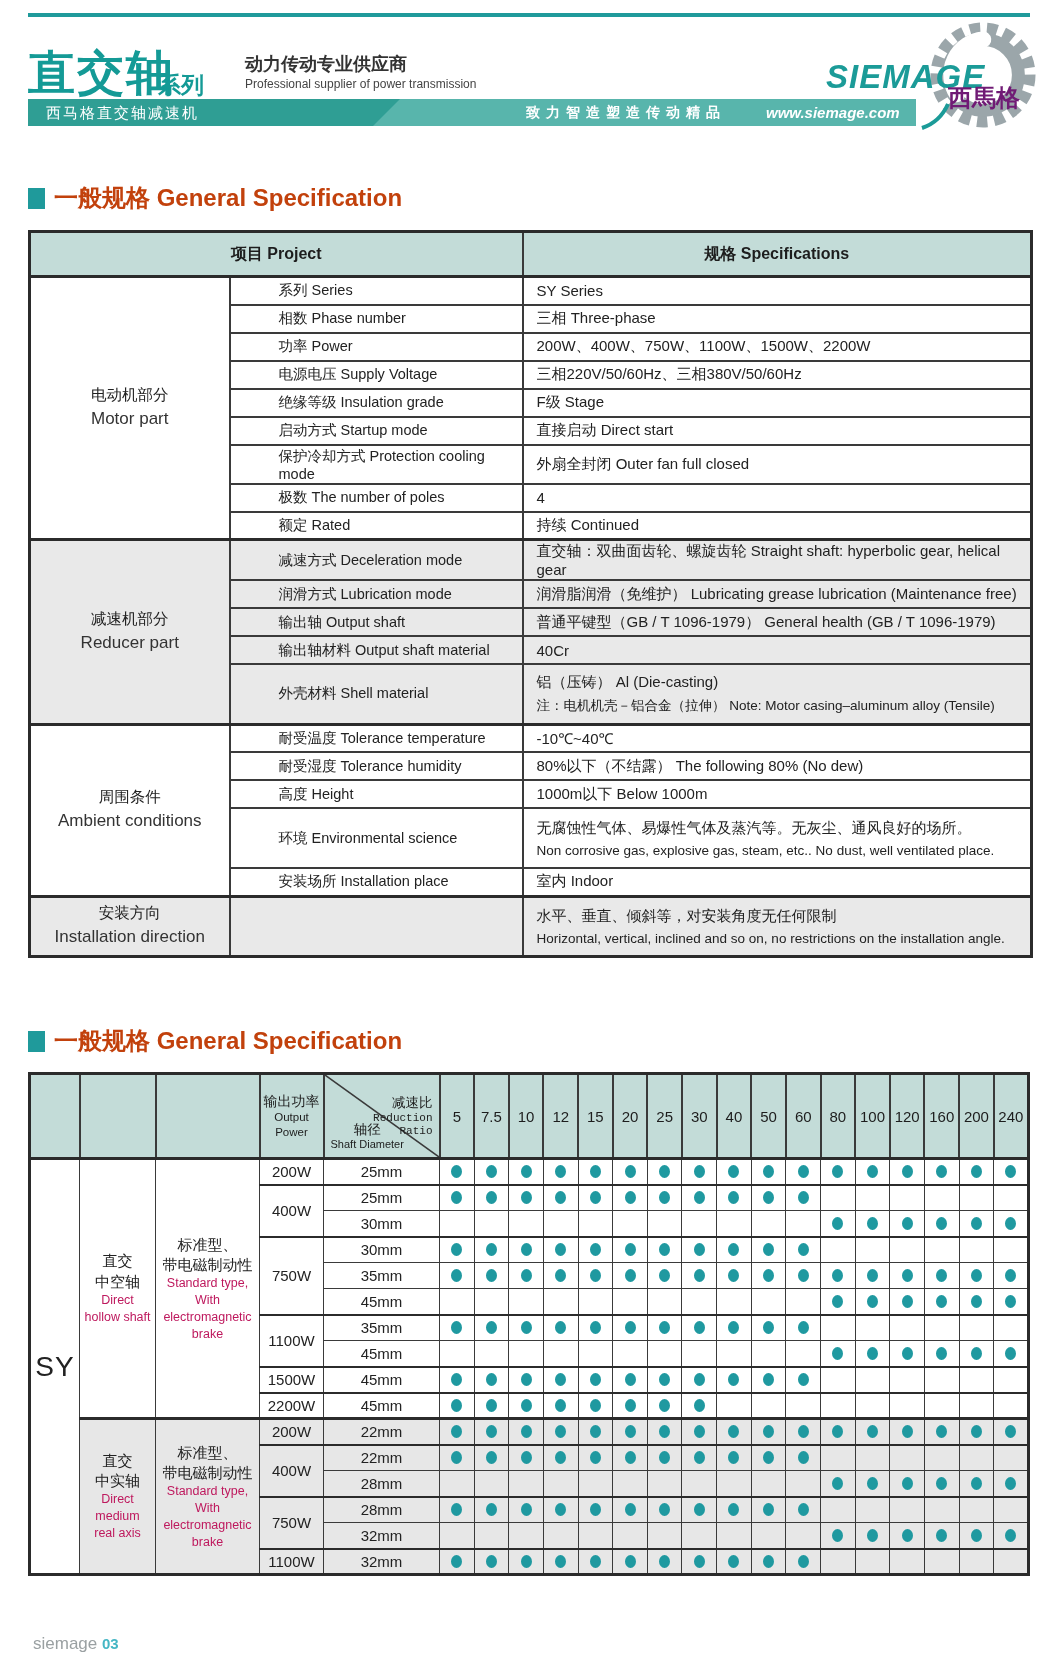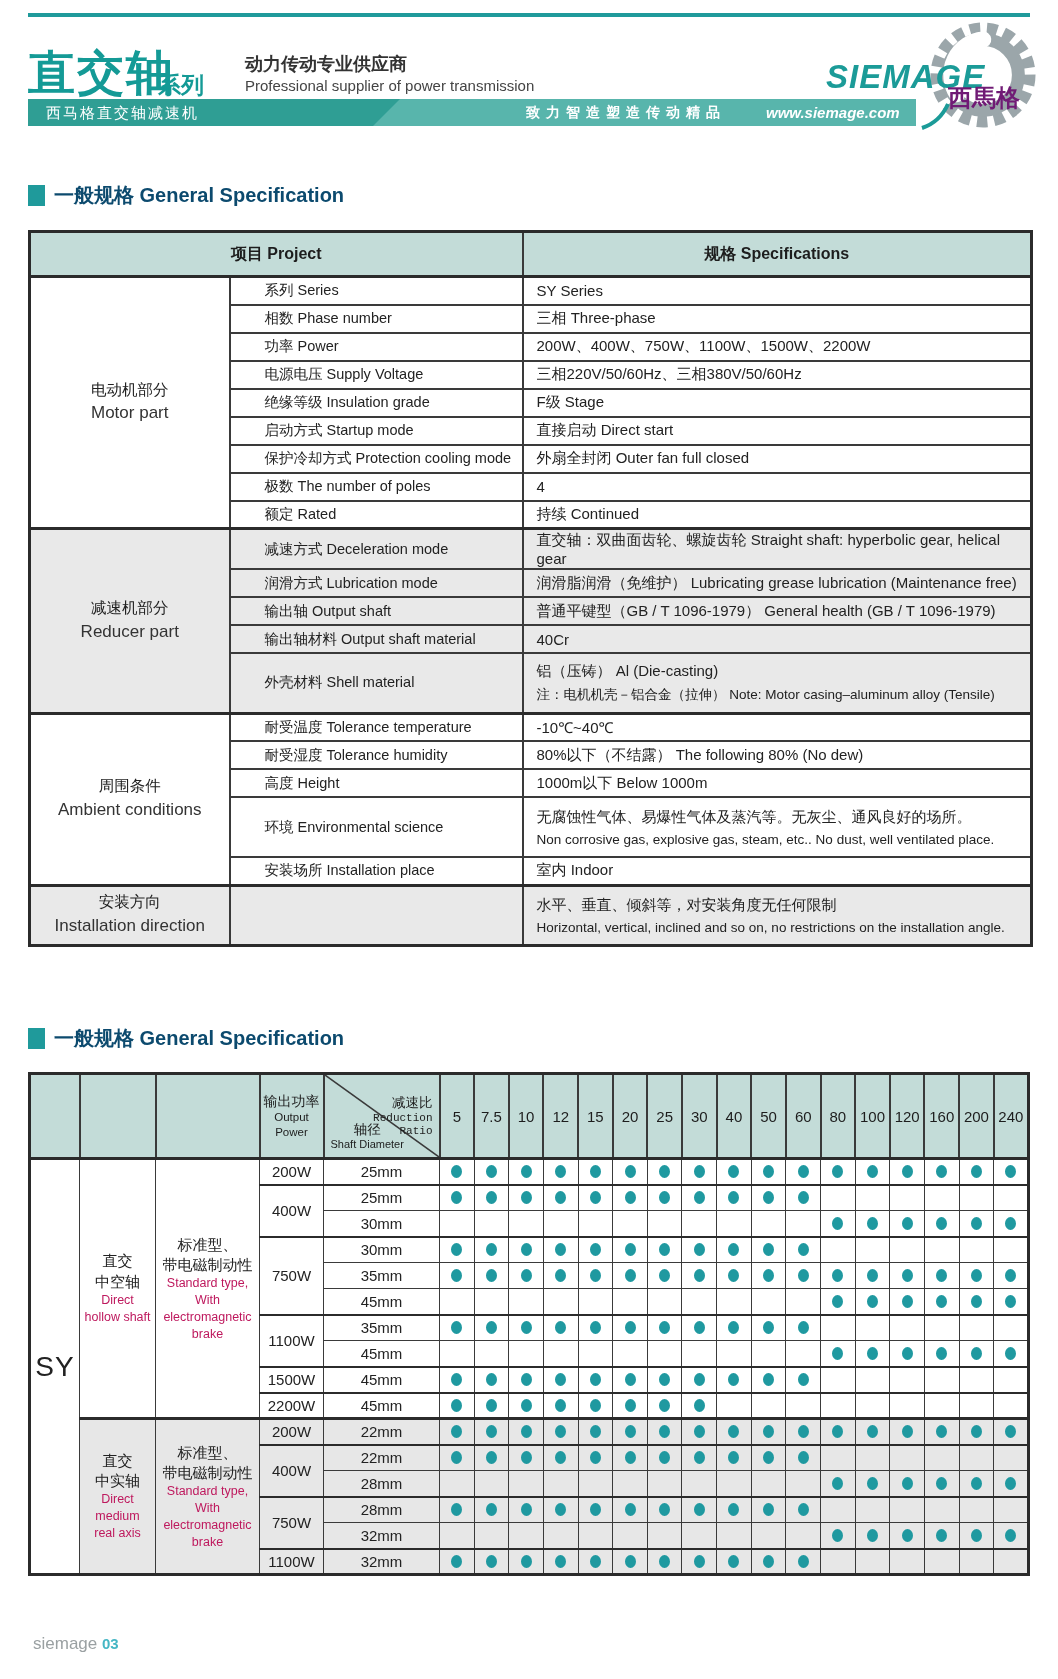--- a/index.html
+++ b/index.html
@@ -5,50 +5,50 @@
   html,body{margin:0;padding:0;}
   body{
     position:relative;width:1058px;height:1679px;background:#ffffff;
     font-family:"Liberation Sans",sans-serif;color:#222;
   }
   
   .top-rule{position:absolute;left:28px;top:13px;width:1002px;height:4px;background:#1f9a9b;}
   .series-title{position:absolute;left:28px;top:42px;font-size:47px;font-weight:bold;color:#149a96;letter-spacing:2px;}
   .series-suffix{position:absolute;left:158px;top:70px;font-size:23px;font-weight:bold;color:#149a96;}
   .tagline-cn{position:absolute;left:245px;top:52px;font-size:18px;font-weight:bold;color:#333;}
-  .tagline-en{position:absolute;left:245px;top:77px;font-size:15px;color:#444;}
+  .tagline-en{position:absolute;left:245px;top:77px;font-size:12px;color:#444;}
   .banner{position:absolute;left:28px;top:99px;width:888px;height:27px;background:#58b5ac;}
   .banner-left{position:absolute;left:0;top:0;width:372px;height:27px;background:#2f9e94;
     clip-path:polygon(0 0,372px 0,345px 100%,0 100%);}
   .banner-left-text{position:absolute;left:18px;top:0;line-height:27px;color:#fff;font-size:15px;letter-spacing:2px;}
   .banner-slogan{position:absolute;left:498px;top:0;line-height:27px;color:#fff;font-size:14px;font-weight:bold;letter-spacing:6px;}
   .banner-url{position:absolute;left:738px;top:0;line-height:27px;color:#fff;font-size:15px;font-weight:bold;font-style:italic;}
   .logo{position:absolute;left:826px;top:16px;width:216px;height:122px;}
   .gear{position:absolute;left:98px;top:0;width:118px;height:118px;}
   .logo-text{position:absolute;left:0;top:42px;font-size:33px;font-weight:bold;font-style:italic;color:#1b9b98;letter-spacing:1px;}
   .logo-cn{position:absolute;left:122px;top:66px;font-size:24px;font-weight:bold;color:#701a75;font-family:"DejaVu Serif",serif;}
   .swoosh{position:absolute;left:92px;top:86px;}
   
   .sec-title{position:absolute;left:28px;display:flex;align-items:center;gap:9px;}
   .sec-title .bullet{width:17px;height:21px;background:#1f9a9b;flex:0 0 auto;}
-  .sec-title .txt{font-size:20px;font-weight:bold;color:#0c4a6e;}
+  .sec-title .txt{font-size:24px;font-weight:bold;color:#c2410c;}
   #title1{top:182px;} #title2{top:1025px;}
   
   table{border-collapse:collapse;table-layout:fixed;}
   .t1{position:absolute;left:28px;top:230px;width:1002px;border:3px solid #2b2b2b;}
   .t1 th{height:40px;background:#c3dcd8;font-size:16px;font-weight:bold;color:#1d1d1d;
      border:2px solid #3a3a3a;border-bottom:3px solid #2b2b2b;}
   .t1 td{border:2px solid #3a3a3a;font-size:14.5px;vertical-align:middle;}
   .t1 tbody tr{height:28px;}
   .t1 tbody tr.two-line{height:60px;}
   .t1 tbody tr.group-start td{border-top:3px solid #2b2b2b;}
   .t1 td.group-cell{text-align:center;line-height:1.45;}
   .t1 td.group-cell .cn{font-size:15.5px;}
   .t1 td.group-cell .en{font-size:17px;color:#333;}
-  .t1 td.item-cell{padding-left:34px;}
+  .t1 td.item-cell{padding-left:48px;}
   .t1 td.value-cell{padding-left:13px;font-size:15px;}
   .t1 td.value-cell .v2{font-size:13.5px;margin-top:5px;color:#222;}
   .t1 tr.gray td{background:#e9e9e9;}
   
   .t2{position:absolute;left:28px;top:1072px;width:1002px;border:3px solid #2b2b2b;}
   .t2 th{background:#c3dcd8;border:2px solid #3a3a3a;border-bottom:3px solid #2b2b2b;
      height:82px;font-weight:normal;color:#1d1d1d;vertical-align:middle;padding:0;}
   .t2 th.ratio-h{font-size:15px;}
   .t2 th.power-h div{font-size:14px;line-height:1.25;}
   .t2 th.power-h .en{font-size:11.5px;}

